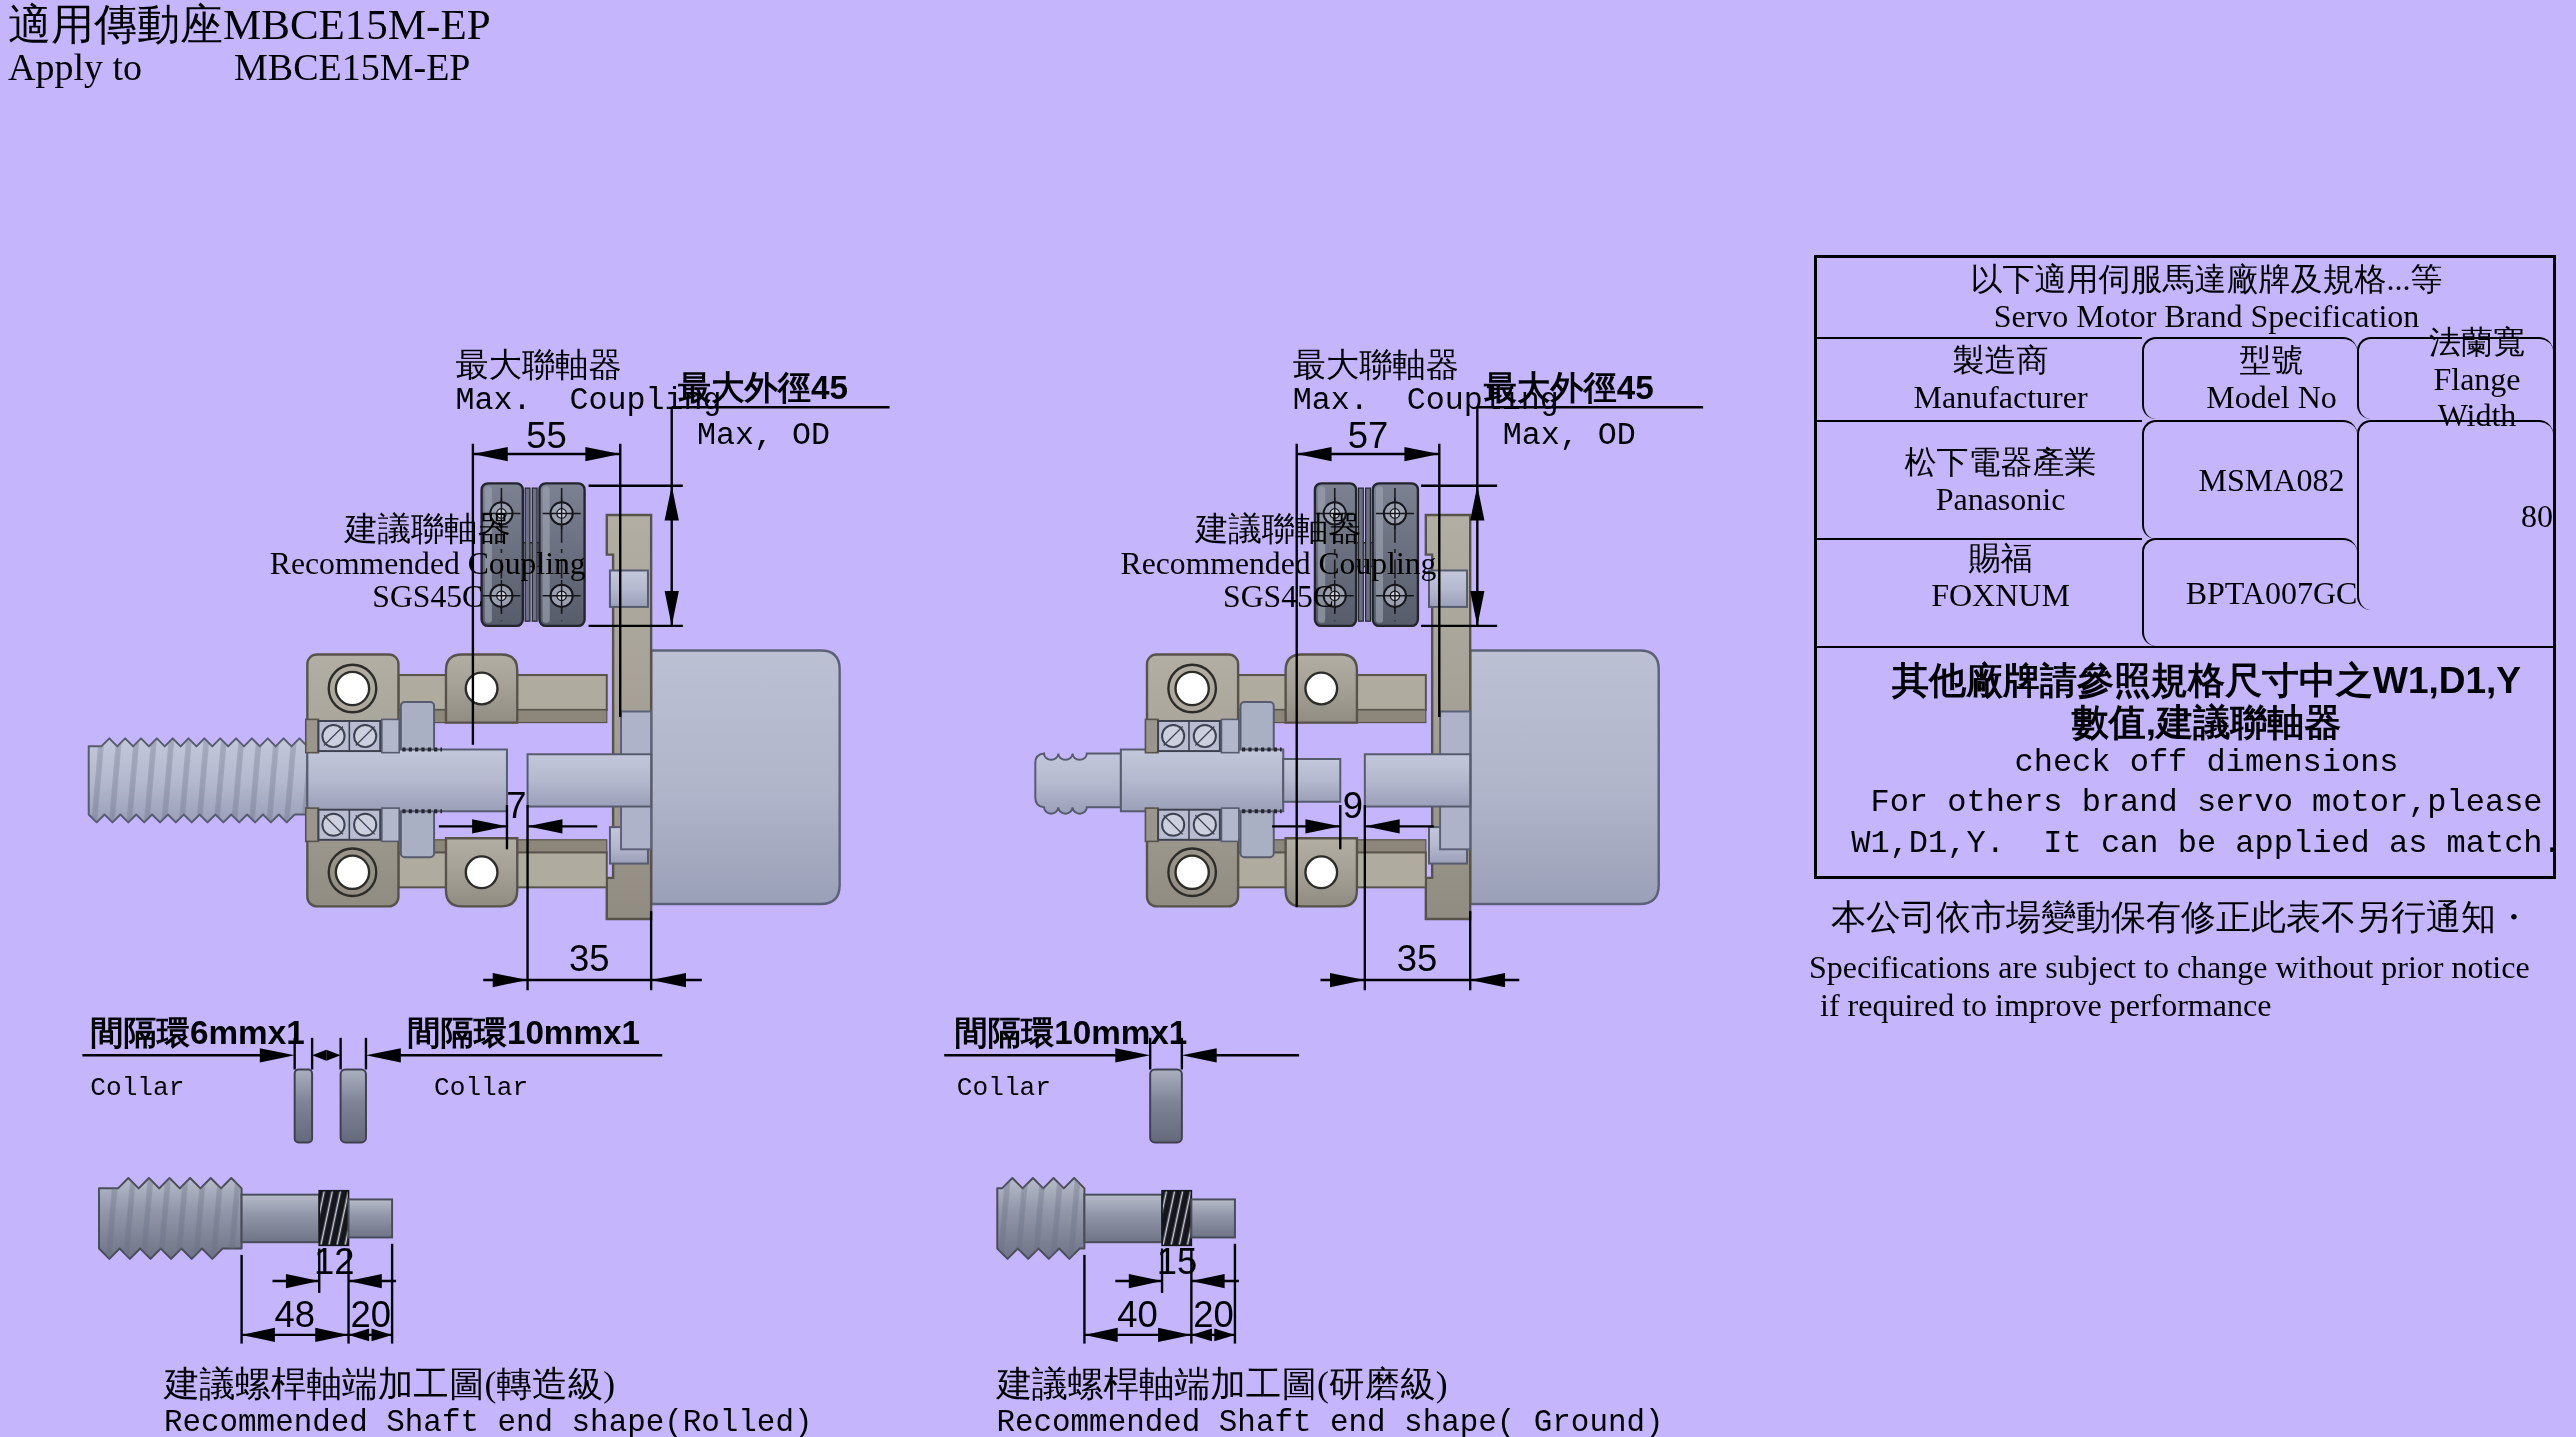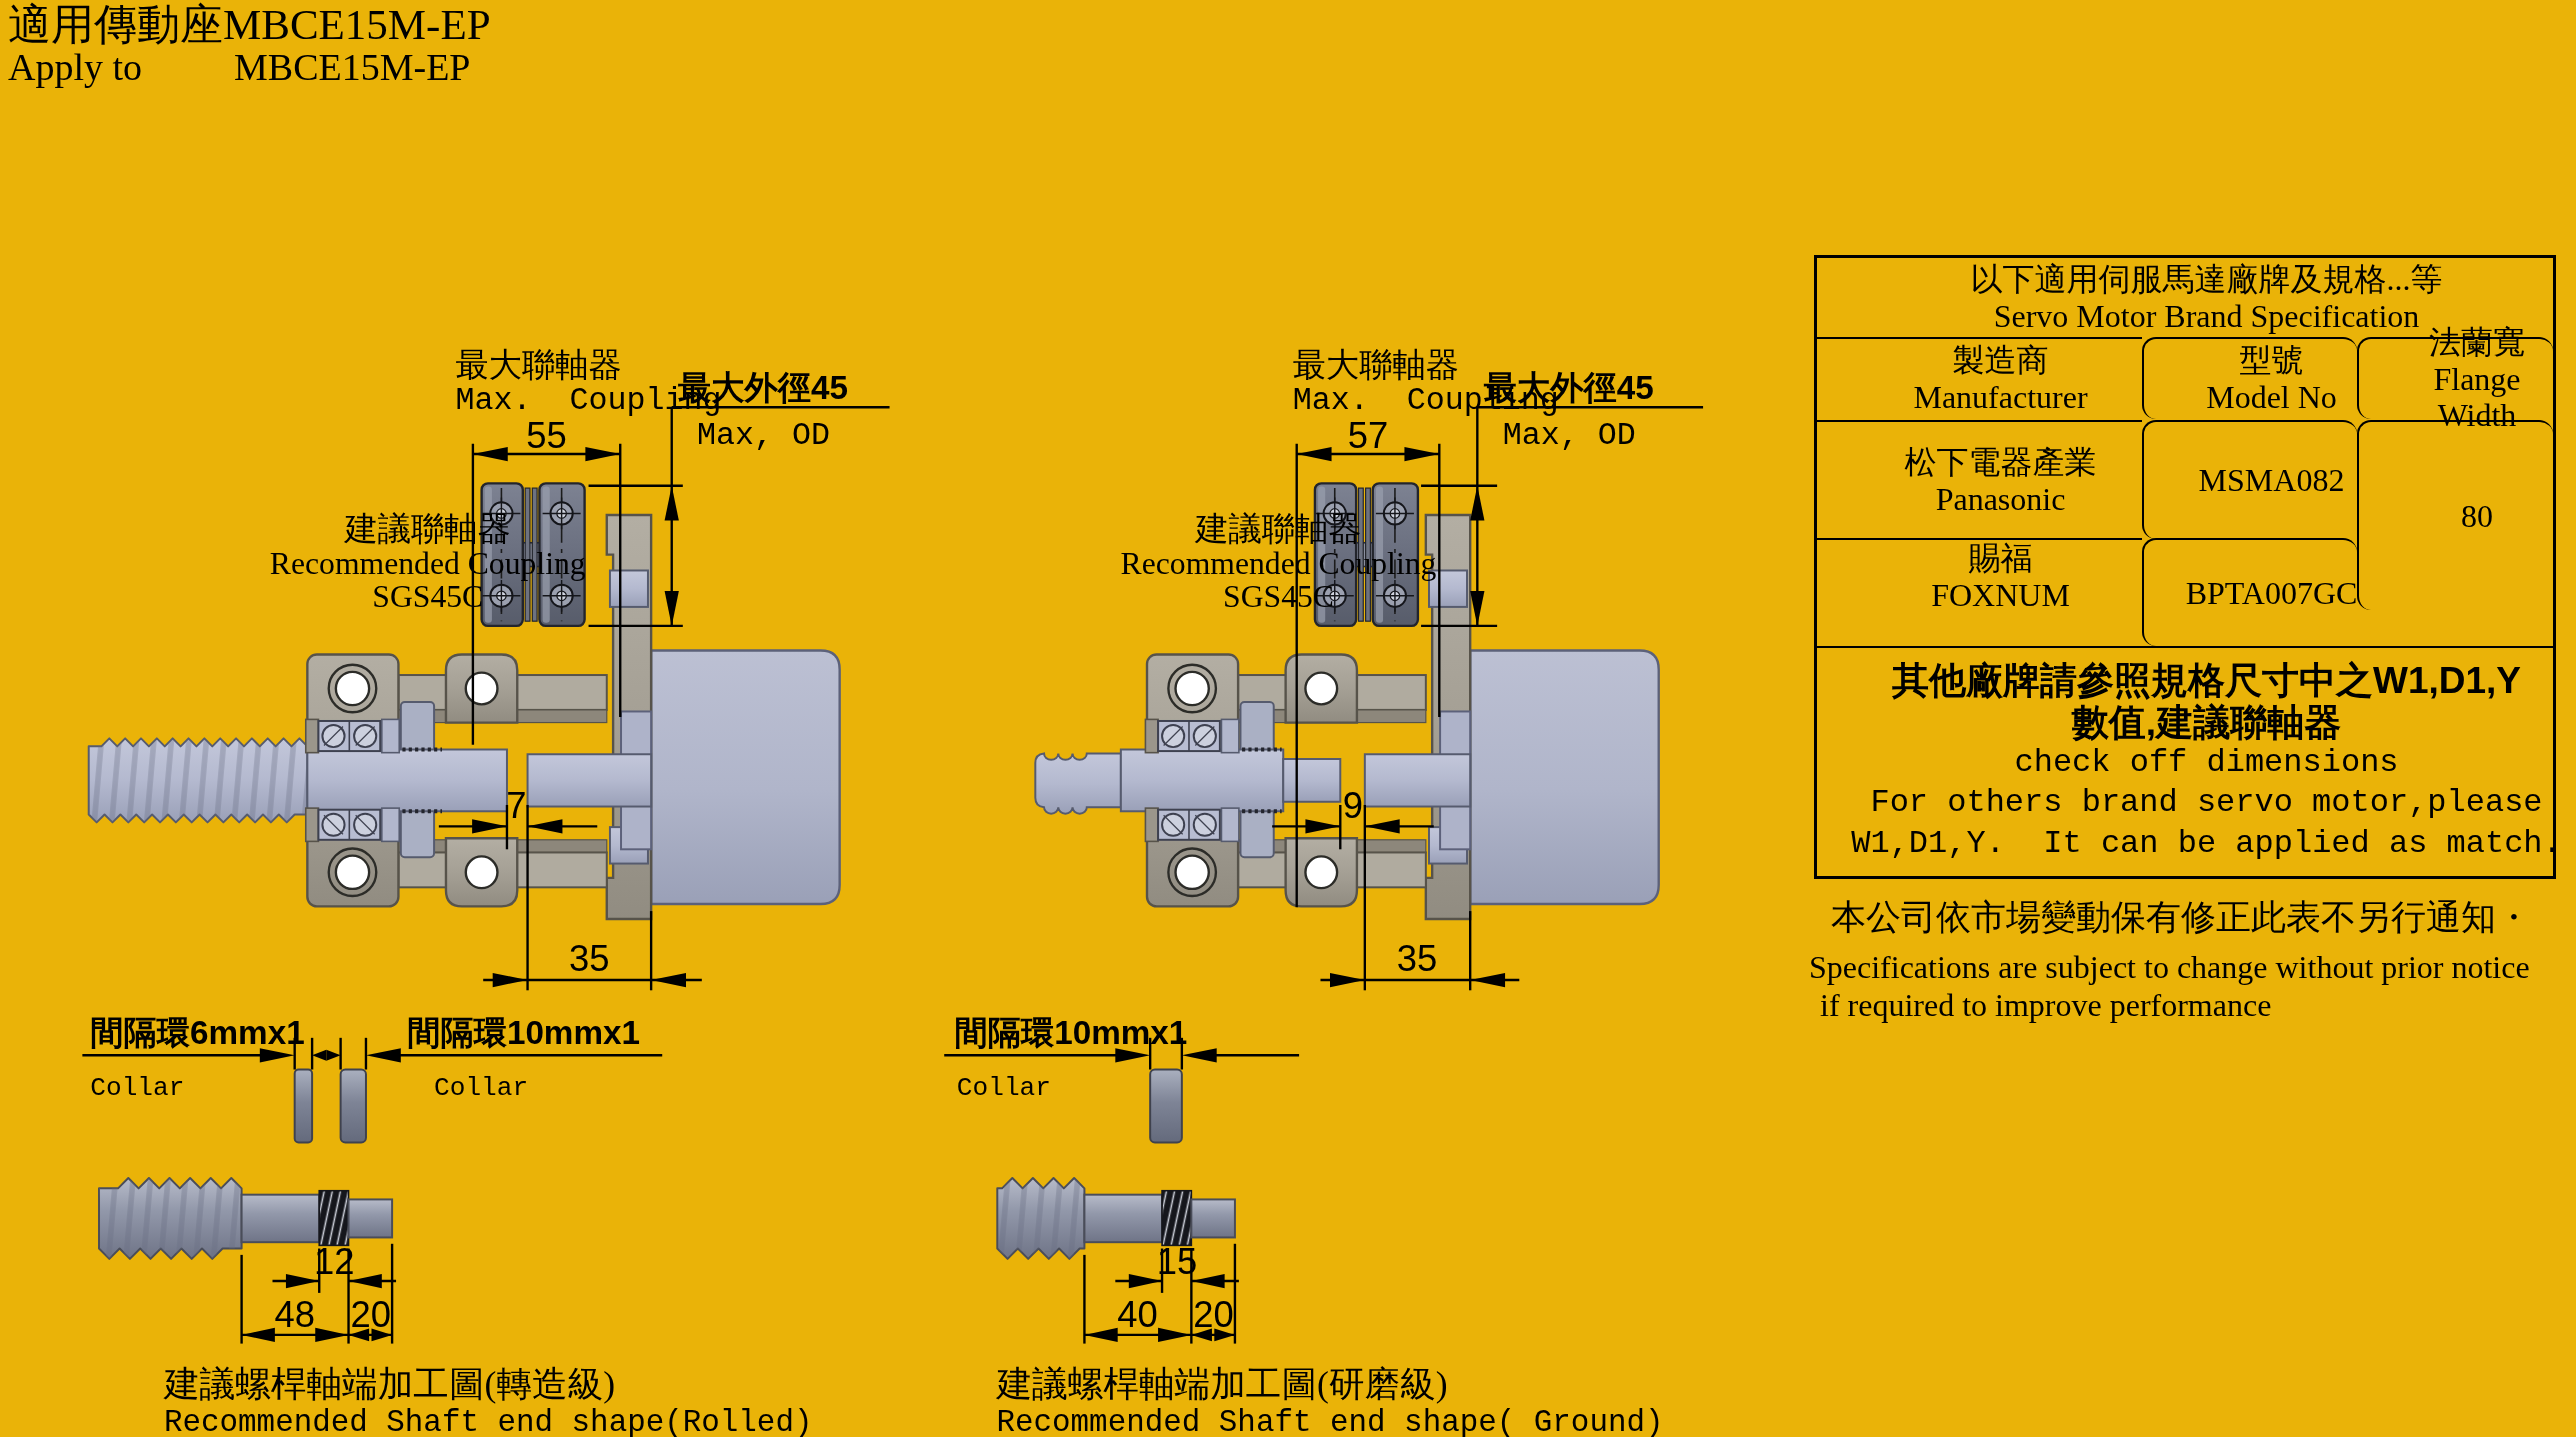--- a/index.html
+++ b/index.html
@@ -1,16 +1,16 @@
 <!DOCTYPE html>
 <html style="font-size:12.7px"><head>
 <meta charset="utf-8">
 <style>
   html,body{margin:0;padding:0;background:#e8e8e8;}
-  .page{position:relative;width:2576px;height:1438px;background:#eab308;overflow:hidden;
+  .page{position:relative;width:2576px;height:1438px;background:#c4b5fd;overflow:hidden;
         font-family:"Liberation Serif",serif;color:#000;}
   svg text{white-space:pre;}
   .cjk{font-family:"Liberation Serif",serif;}
   .gothic{font-family:"Liberation Sans",sans-serif;font-weight:bold;}
   .mono{font-family:"Liberation Mono",monospace;}
   .dimnum{font-family:"Liberation Sans",sans-serif;font-size:46px;}
   
   .titleblock{position:absolute;left:8px;top:1.6px;line-height:1.06;}
   .title-l1{font-size:43px;}
   .title-l2{font-size:38px;position:relative;}
@@ -461,21 +461,21 @@
       <div class="c1 cjk">法蘭寬</div>
       <div class="c2">Flange Width</div>
     </div>
     <div class="cell bt" style="left:0;top:162px;width:325px;height:119px;">
       <div class="c1 cjk">松下電器產業</div>
       <div class="c2">Panasonic</div>
     </div>
     <div class="cell bt bl" style="left:325px;top:162px;width:215px;height:119px;">
       <div class="c2">MSMA082</div>
     </div>
-    <div class="cell bt bl" style="left:540px;top:162px;width:196px;height:190px;">
+    <div class="cell bt bl" style="left:540px;top:162px;width:196px;height:190px;align-items:flex-end;">
       <div class="c2">80</div>
     </div>
     <div class="cell bt" style="left:0;top:280px;width:325px;height:76px;justify-content:space-between;">
       <div class="c1 cjk">賜福</div>
       <div class="c2">FOXNUM</div>
     </div>
     <div class="cell bt bl" style="left:325px;top:280px;width:215px;height:108px;">
       <div class="c2">BPTA007GC</div>
     </div>
     <div class="cell bt" style="left:0;top:388px;width:737px;height:230px;">

